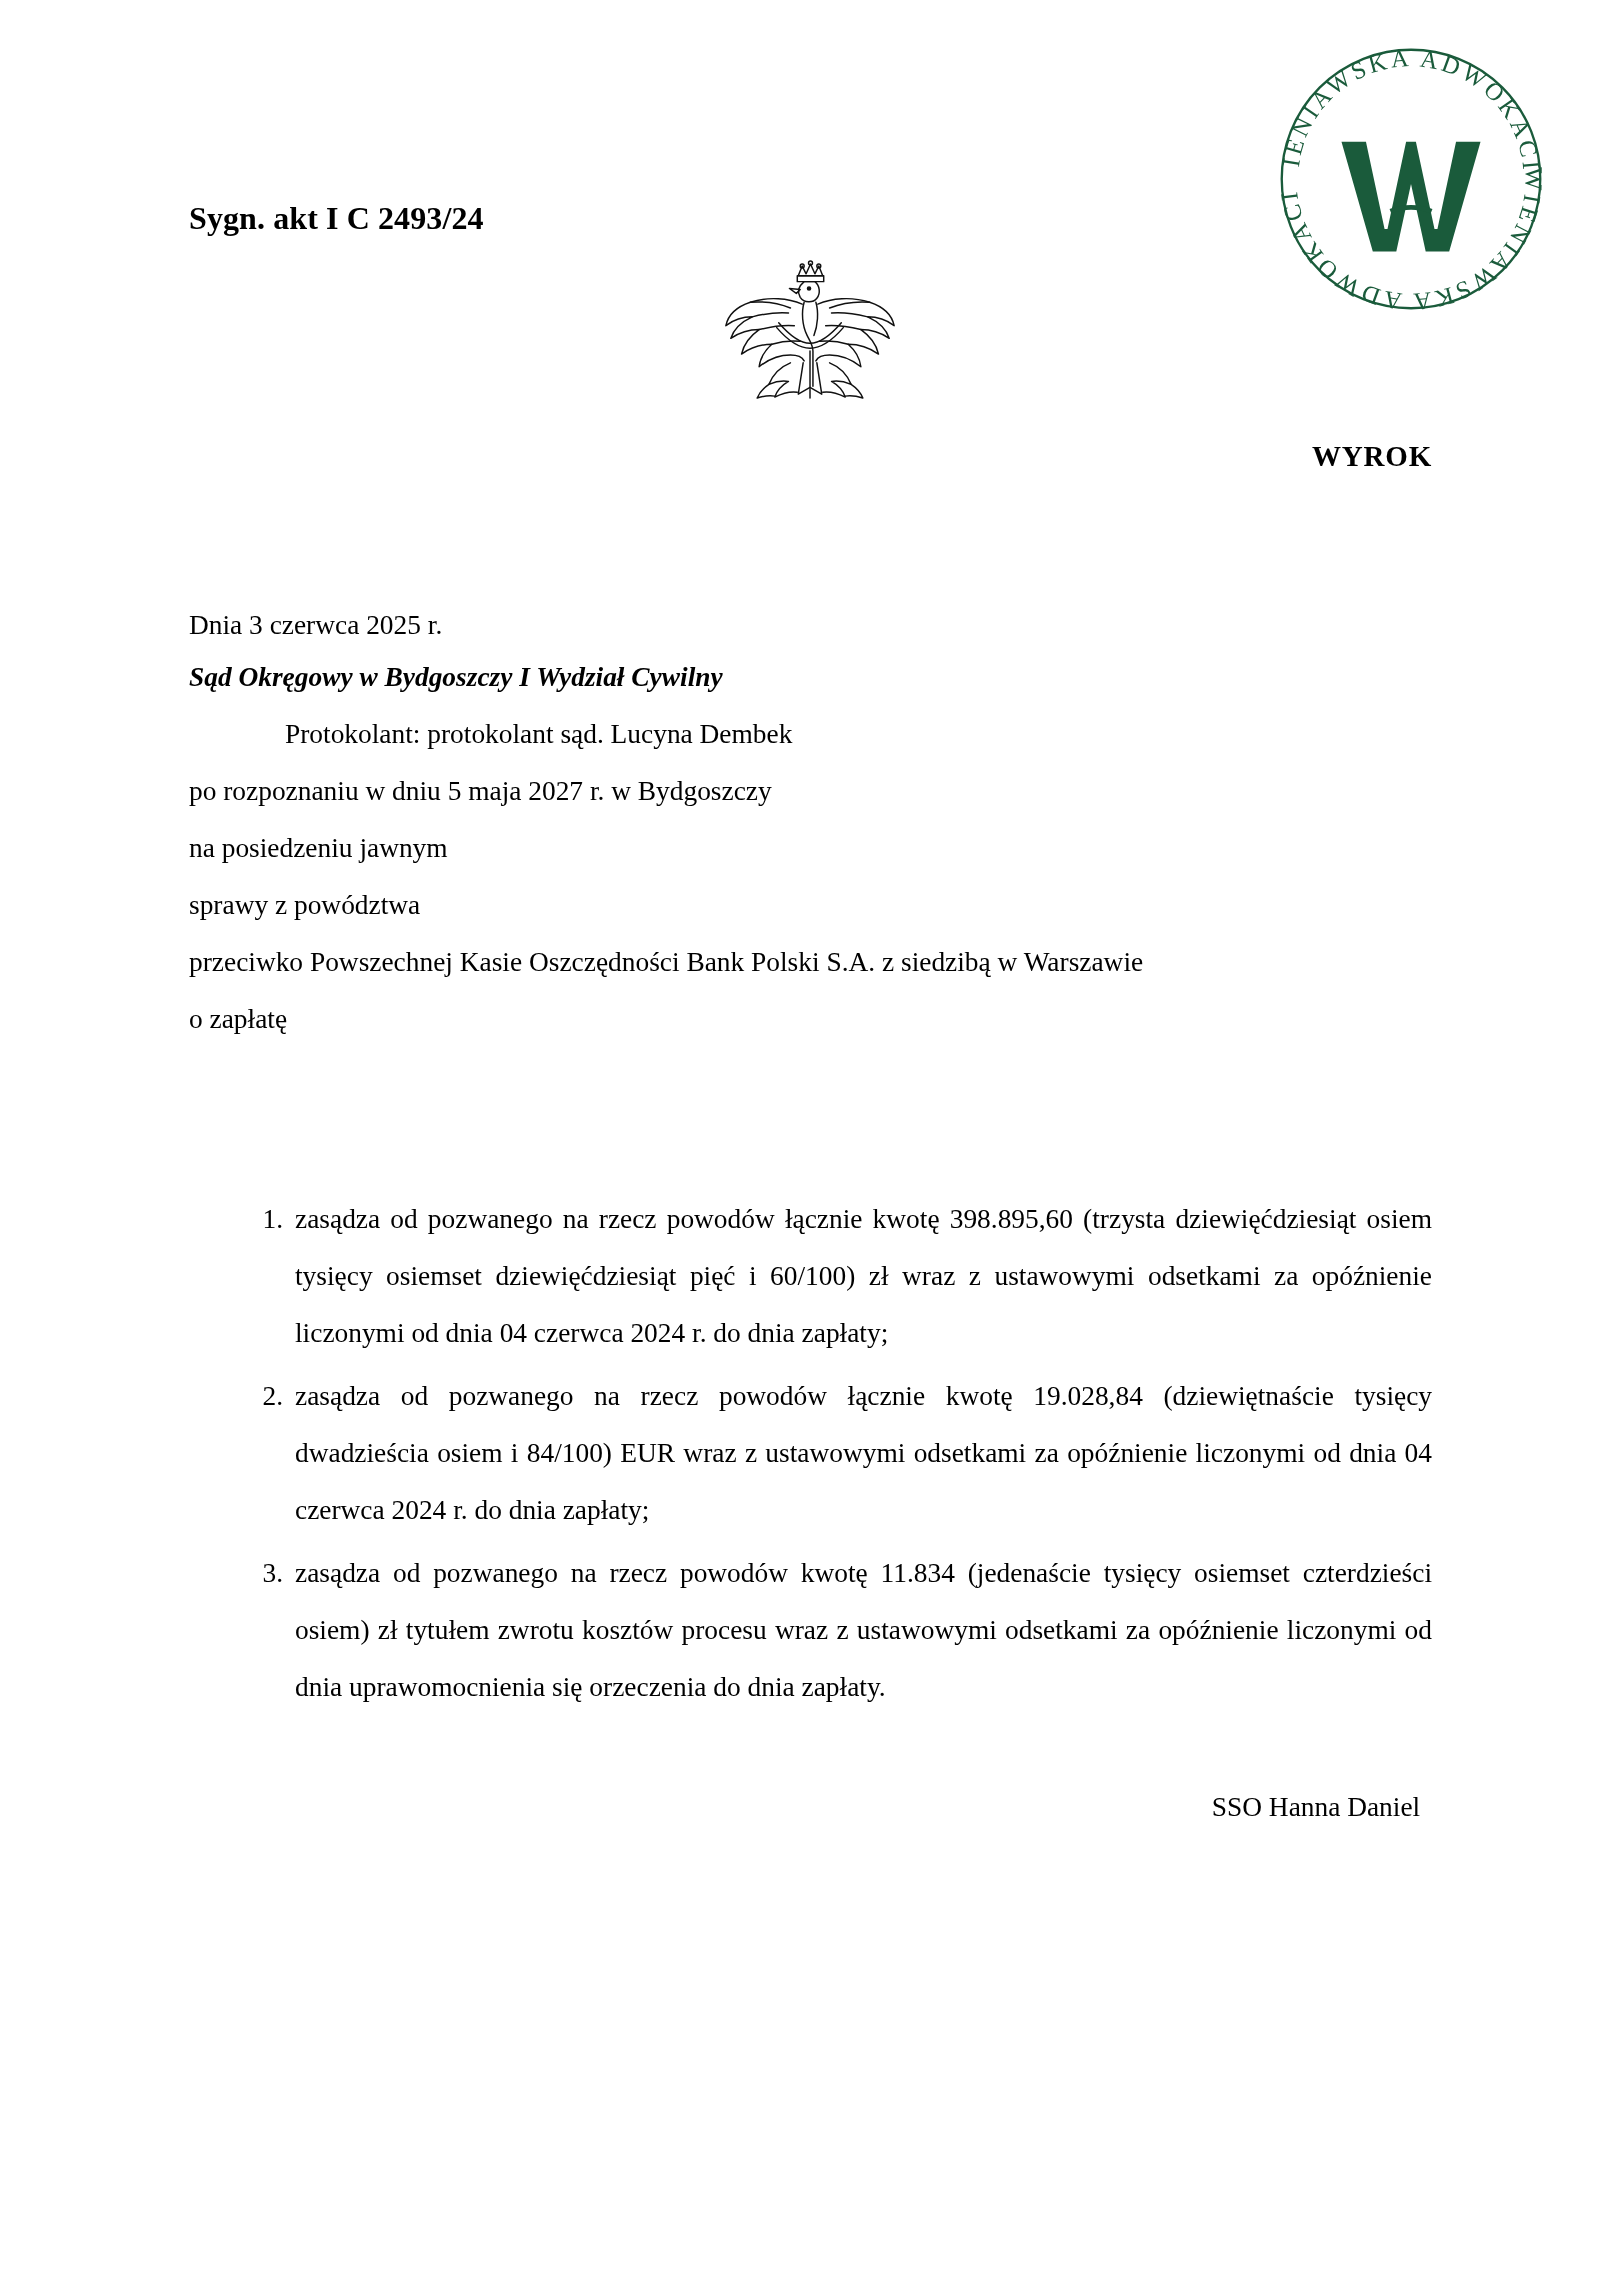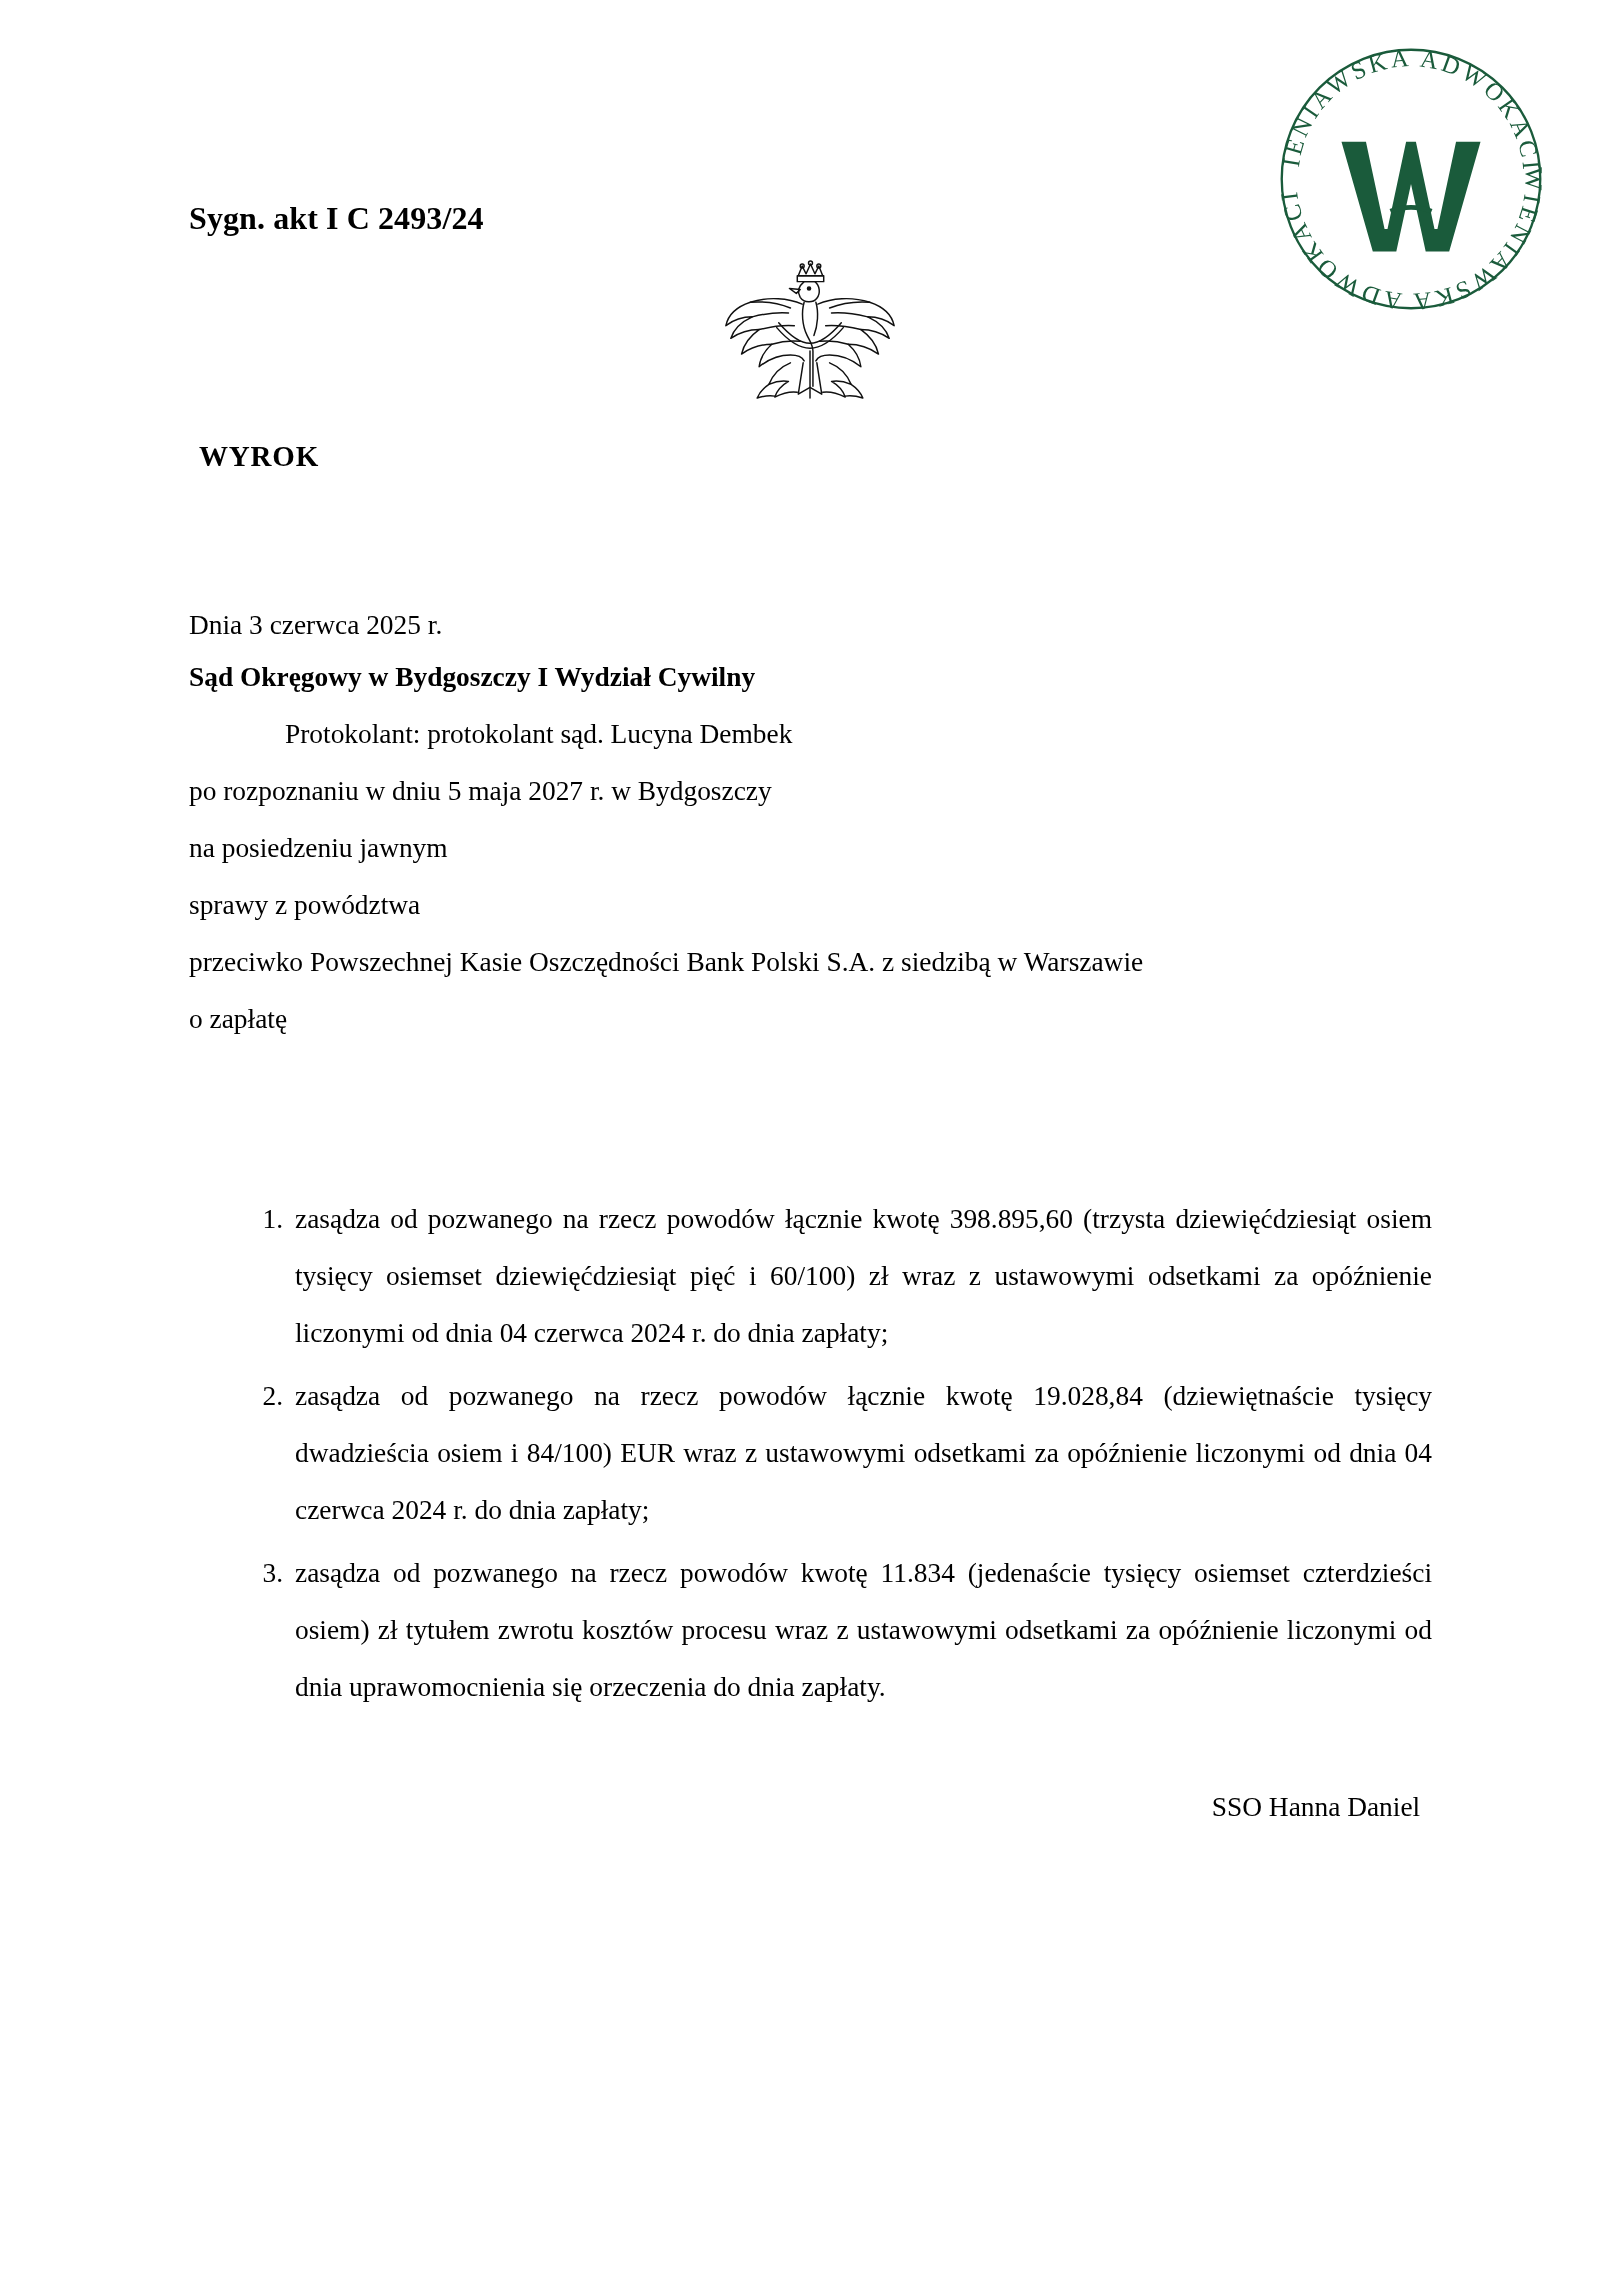--- a/index.html
+++ b/index.html
@@ -44,24 +44,24 @@
     left: 720px;
     top: 257px;
     width: 181px;
     height: 152px;
   }
   .eagle svg { display: block; width: 100%; height: 100%; }
 
   
   .title-block {
     position: absolute;
-    left: 199px;
+    left: 189px;
     top: 434px;
     width: 1243px;
-    text-align: left;
+    text-align: right;
   }
   .title-main {
     font-size: 29px;
     font-weight: bold;
     letter-spacing: 0.8px;
     line-height: 45px;
   }
   .title-sub {
     font-size: 29px;
     font-weight: bold;
@@ -82,20 +82,21 @@
   .preamble {
     position: absolute;
     left: 189px;
     top: 649px;
     width: 1264px;
     font-size: 27.4px;
     line-height: 57px;
   }
   .preamble .court-name {
     font-weight: bold;
+    font-style: italic;
   }
   .preamble .indented {
     padding-left: 96px;
   }
 
   
   .rulings {
     position: absolute;
     left: 189px;
     top: 1191px;

